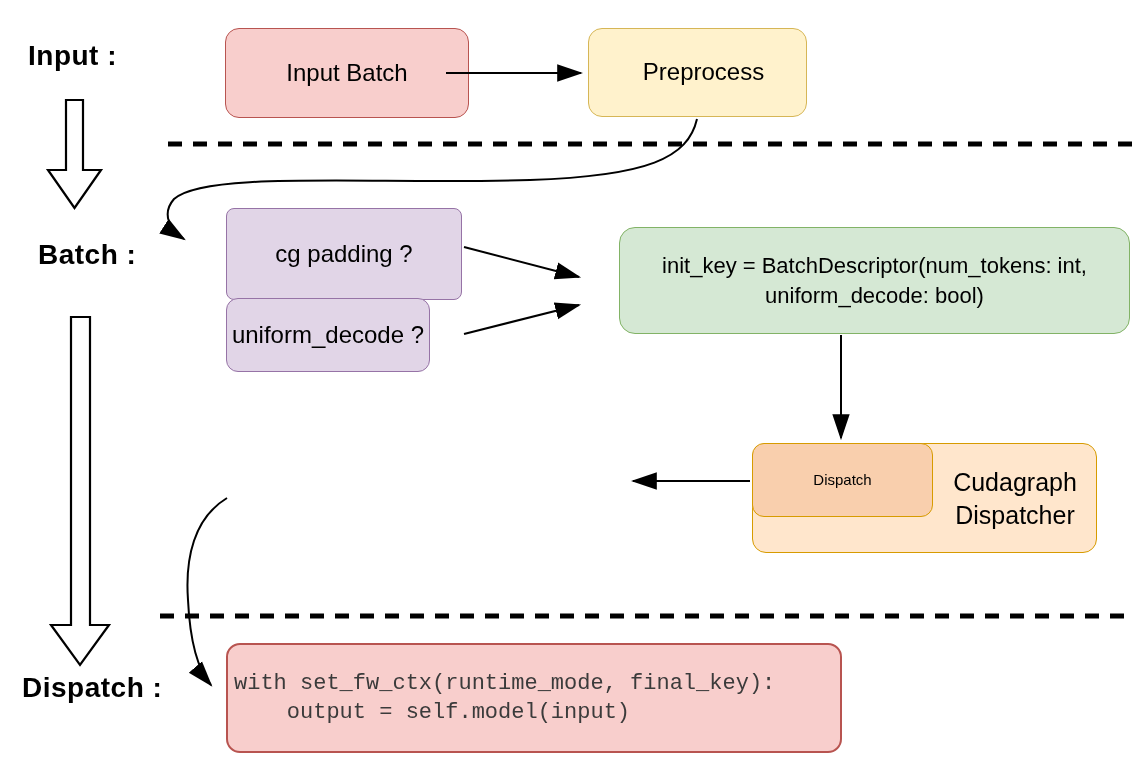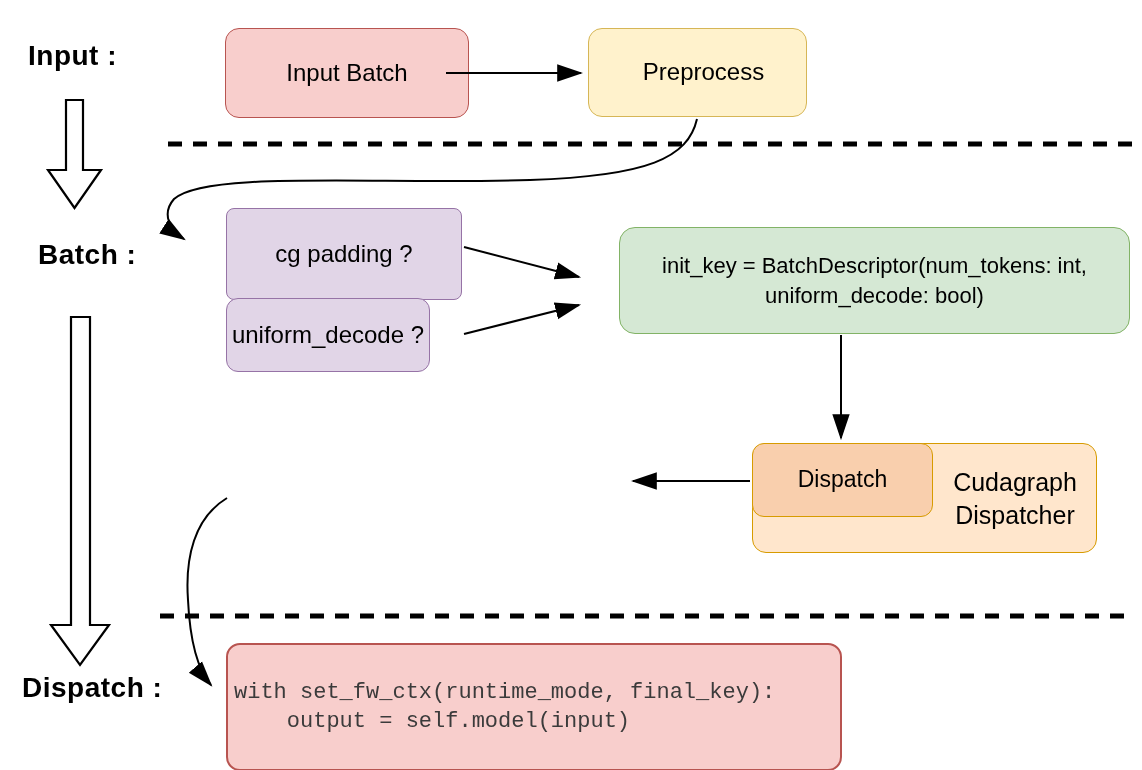--- a/index.html
+++ b/index.html
@@ -13,24 +13,24 @@
     z-index:2;
   }
   .section-label { position:absolute; font-weight:bold; font-size:28px; color:#000; z-index:2; letter-spacing:0.5px; }
 
   .box-input-batch   { left:225px; top:28px;  width:244px; height:90px;  border-radius:14px; font-size:24px; }
   .box-preprocess    { left:588px; top:28px;  width:219px; height:89px;  border-radius:14px; font-size:24px;padding-left:12px; }
   .box-cg-padding    { left:226px; top:208px; width:236px; height:92px;  border-radius:8px; font-size:24px; }
   .box-uniform-decode{ left:226px; top:298px; width:204px; height:74px;  border-radius:12px; font-size:24px; }
   .box-init-key      { left:586px; top:227px; width:511px; height:107px; border-radius:16px; font-size:22px; line-height:1.36;margin-left:33px; }
   .box-cuda-outer    { left:752px; top:443px; width:345px; height:110px; border-radius:14px; z-index:1; }
-  .box-dispatch      { left:752px; top:443px; width:181px; height:74px;  border-radius:12px; font-size:23px; z-index:2; }
+  .box-dispatch      { left:752px; top:443px; width:181px; height:74px;  border-radius:12px; font-size:15px; z-index:2; }
   .label-cuda        { position:absolute; left:930px; top:466px; width:170px; text-align:center; font-size:25px; line-height:1.3; white-space:pre-line; z-index:3; color:#000; }
   .box-runtime       { left:227px; top:444px; width:398px; height:109px; border-radius:16px; font-size:20px; line-height:1.5; }
-  .box-code          { left:226px; top:643px; width:616px; height:128px; border-radius:14px; border-width:2.5px;
+  .box-code          { left:226px; top:643px; width:616px; height:110px; border-radius:14px; border-width:2.5px;
                        font-family:"Liberation Mono", monospace; font-size:22px; line-height:29px;
                        justify-content:flex-start; text-align:left; white-space:pre; padding-left:6px; }
   .lbl-input   { left:28px;  top:40px; }
   .lbl-plan    { left:38px;  top:239px; }
   .lbl-execute { left:22px;  top:672px; }
   svg.layer { z-index:4; }
 </style>
 </head>
 <body>
 

